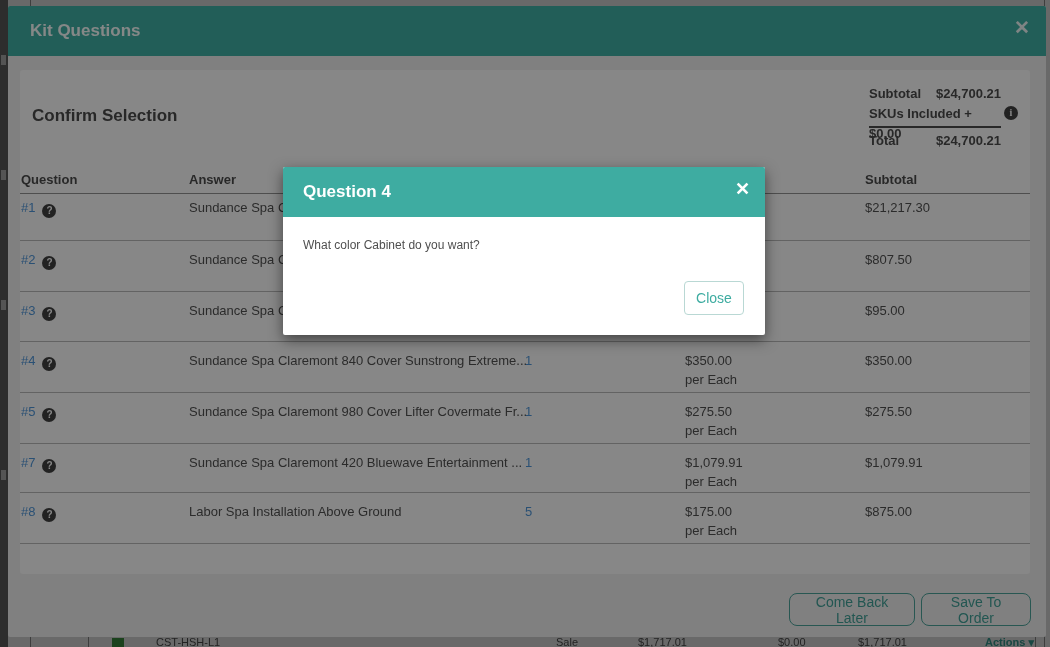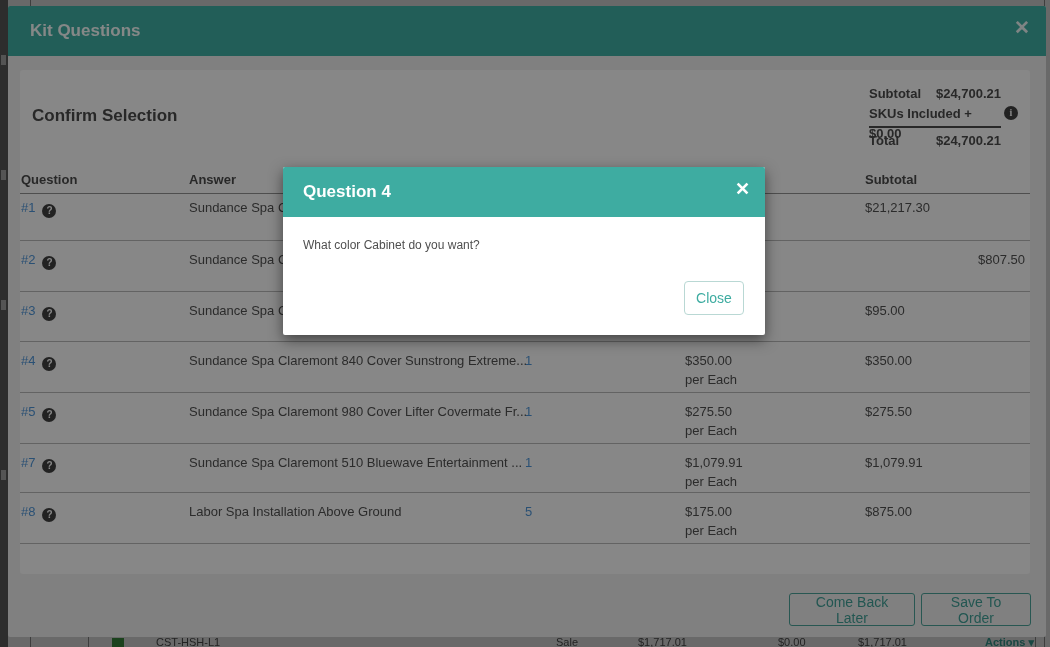--- a/index.html
+++ b/index.html
@@ -43,21 +43,21 @@
   .th{position:absolute;top:166px;font-size:13px;font-weight:bold;color:#4a4a4a;}
   #header-underline{left:12px;top:187px;width:1010px;height:0;border-top:1px solid #8f8f8f;}
   .trow{position:absolute;left:12px;width:1010px;border-bottom:1px solid #b5b5b5;}
   .cell{position:absolute;top:10px;font-size:13px;color:#4f4f4f;line-height:19px;white-space:nowrap;overflow:hidden;}
   .qlink{color:#4e93d4;text-decoration:none;cursor:pointer;}
   .qicon{display:inline-block;width:14px;height:14px;border-radius:50%;background:#3f3f3f;
          color:#f4f4f4;font-size:10px;font-weight:bold;text-align:center;line-height:14px;
          margin-left:7px;vertical-align:-2px;}
 
   
-  .kit-btn{position:absolute;top:587px;height:33px;border:1px solid #4a9e96;border-radius:3px;
+  .kit-btn{position:absolute;top:587px;height:33px;border:1px solid #4a9e96;border-radius:8px;
            background:transparent;color:#3f9d94;font-size:14px;font-family:"Liberation Sans",sans-serif;
            cursor:pointer;padding:0 16px;}
   #btn-come-back{left:781px;width:126px;}
   #btn-save{left:913px;width:110px;}
 
   
   #q-modal{left:283px;top:167px;width:482px;height:168px;background:#ffffff;z-index:5;
            border-radius:2px;box-shadow:0 5px 14px rgba(0,0,0,0.5);}
   #q-header{left:0;top:0;width:482px;height:50px;background:#3eaca1;border-radius:2px 2px 0 0;}
   #q-title{left:20px;top:15px;font-size:17px;font-weight:bold;color:#ffffff;}
@@ -129,21 +129,21 @@
 
     <div id="kit-table-body">
         <div class="trow" style="top: 182px; height: 52px;">
           <div class="cell" style="left: 1px; width: 160px;"><a class="qlink">#1</a><span class="qicon">?</span></div>
           <div class="cell" style="left: 169px; width: 420px;">Sundance Spa Cl</div>
           <div class="cell" style="left: 845px; width: 160px;">$21,217.30</div>
         </div>
         <div class="trow" style="top: 234px; height: 51px;">
           <div class="cell" style="left: 1px; width: 160px;"><a class="qlink">#2</a><span class="qicon">?</span></div>
           <div class="cell" style="left: 169px; width: 420px;">Sundance Spa Cl</div>
-          <div class="cell" style="left: 845px; width: 160px; text-align: right;">$807.50</div>
+          <div class="cell" style="left: 845px; width: 160px;">$807.50</div>
         </div>
         <div class="trow" style="top: 285px; height: 50px;">
           <div class="cell" style="left: 1px; width: 160px;"><a class="qlink">#3</a><span class="qicon">?</span></div>
           <div class="cell" style="left: 169px; width: 420px;">Sundance Spa Cl</div>
           <div class="cell" style="left: 845px; width: 160px;">$95.00</div>
         </div>
         <div class="trow" style="top: 335px; height: 51px;">
           <div class="cell" style="left: 1px; width: 160px;"><a class="qlink">#4</a><span class="qicon">?</span></div>
           <div class="cell" style="left: 169px; width: 420px;">Sundance Spa Claremont 840 Cover Sunstrong Extreme...</div>
           <a class="cell qlink" style="left: 505px; width: 60px;">1</a>
@@ -158,21 +158,21 @@
           <div class="cell" style="left: 169px; width: 420px;">Sundance Spa Claremont 980 Cover Lifter Covermate Fr...</div>
           <a class="cell qlink" style="left: 505px; width: 60px;">1</a>
           <div class="cell" style="left: 665px; width: 170px;">
             <div>$275.50</div>
             <div>per Each</div>
           </div>
           <div class="cell" style="left: 845px; width: 160px;">$275.50</div>
         </div>
         <div class="trow" style="top: 437px; height: 49px;">
           <div class="cell" style="left: 1px; width: 160px;"><a class="qlink">#7</a><span class="qicon">?</span></div>
-          <div class="cell" style="left: 169px; width: 420px;">Sundance Spa Claremont 510 Bluewave Entertainment ...</div>
+          <div class="cell" style="left: 169px; width: 420px;">Sundance Spa Claremont 420 Bluewave Entertainment ...</div>
           <a class="cell qlink" style="left: 505px; width: 60px;">1</a>
           <div class="cell" style="left: 665px; width: 170px;">
             <div>$1,079.91</div>
             <div>per Each</div>
           </div>
           <div class="cell" style="left: 845px; width: 160px;">$1,079.91</div>
         </div>
         <div class="trow" style="top: 486px; height: 51px;">
           <div class="cell" style="left: 1px; width: 160px;"><a class="qlink">#8</a><span class="qicon">?</span></div>
           <div class="cell" style="left: 169px; width: 420px;">Labor Spa Installation Above Ground</div>

